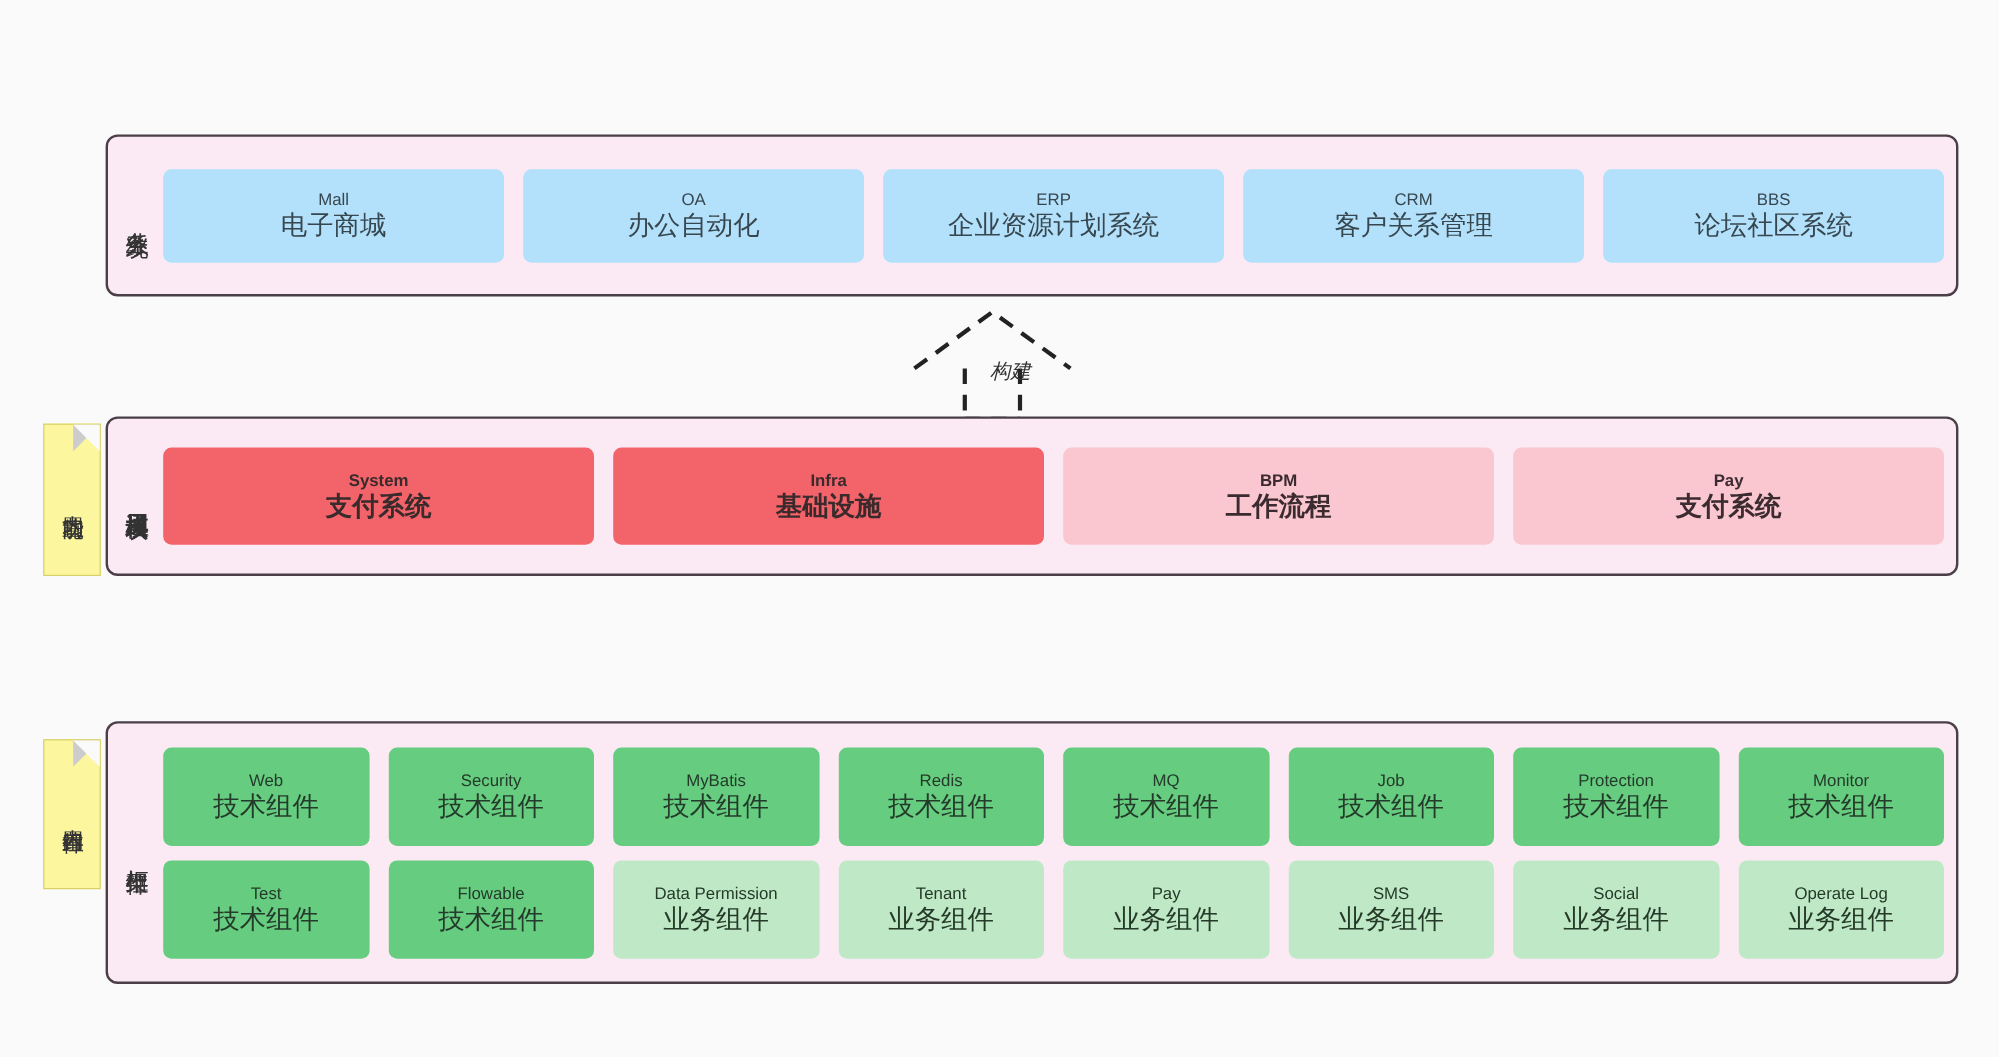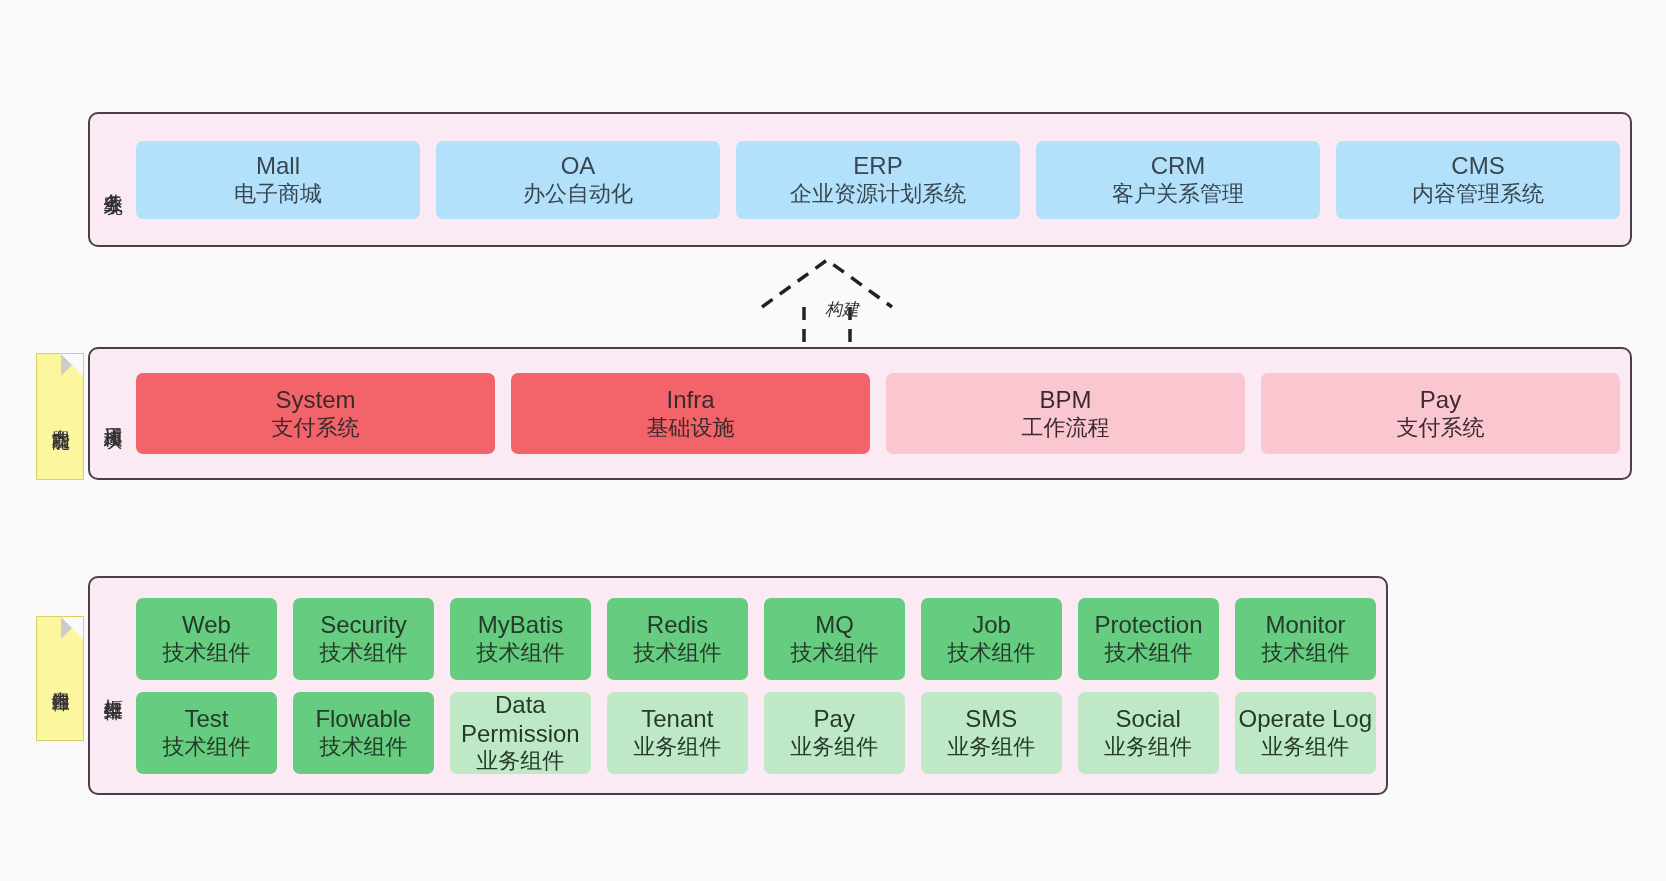--- a/index.html
+++ b/index.html
@@ -74,21 +74,21 @@
     display: flex;
     flex-direction: column;
     align-items: center;
     justify-content: center;
     box-sizing: border-box;
     padding: 6px 4px;
     text-align: center;
     line-height: 1.22;
   }
   .card .t {
-    font-size: 24px;
+    font-size: 14px;
     color: #2f3b36;
     white-space: nowrap;
   }
   .card .s {
     font-size: 22px;
     color: #2f3b36;
   }
   .card.wrapname .t { white-space: normal; }
 
   
@@ -100,24 +100,24 @@
   .c-pink .t, .c-pink .s { color: #3b2b30; }
   .c-green      { background: #66cc7f; }
   .c-green .t, .c-green .s { color: #243a2a; }
   .c-lightgreen { background: #bfe9c6; }
   .c-lightgreen .t, .c-lightgreen .s { color: #253a29; }
 
   
   #layer-business  { left: 88px;  top: 112px; width: 1544px; height: 135px; }
   #layer-business .card-row { height: 78px; }
 
-  #layer-common    { left: 88px;  top: 347px; width: 1544px; height: 133px; }
+  #layer-common    { left: 88px;  top: 347px; width: 1544px; height: 133px; font-weight: bold; }
   #layer-common .card-row { height: 81px; }
 
-  #layer-framework { left: 88px;  top: 576px; width: 1300px; height: 219px; }
+  #layer-framework { left: 88px;  top: 601px; width: 1544px; height: 219px; }
   #layer-framework .card-row { height: 82px; }
 
   #layer-framework .layer-body { gap: 12px; }
 
   
   .sticky {
     position: absolute;
     width: 48px;
     background: #fcf79e;
     border: 1px solid #d6cf6a;
@@ -199,22 +199,22 @@
         </div>
         <div class="card c-blue">
           <div class="t">ERP</div>
           <div class="s">企业资源计划系统</div>
         </div>
         <div class="card c-blue">
           <div class="t">CRM</div>
           <div class="s">客户关系管理</div>
         </div>
         <div class="card c-blue">
-          <div class="t">CMS</div>
-          <div class="s">内容管理系统</div>
+          <div class="t">BBS</div>
+          <div class="s">论坛社区系统</div>
         </div>
       </div>
     </div>
   </div>
 
   <div class="conn" id="conn-build">
     <svg viewBox="0 0 200 100" preserveAspectRatio="none" aria-hidden="true">
       <path d="M 20 55 L 85 8 L 150 55" fill="none" stroke="#222222" stroke-width="3.5" stroke-dasharray="13 9" stroke-linecap="butt"></path>
       <path d="M 62 55 L 62 97" fill="none" stroke="#222222" stroke-width="3.5" stroke-dasharray="13 9"></path>
       <path d="M 108 55 L 108 97" fill="none" stroke="#222222" stroke-width="3.5" stroke-dasharray="13 9"></path>

